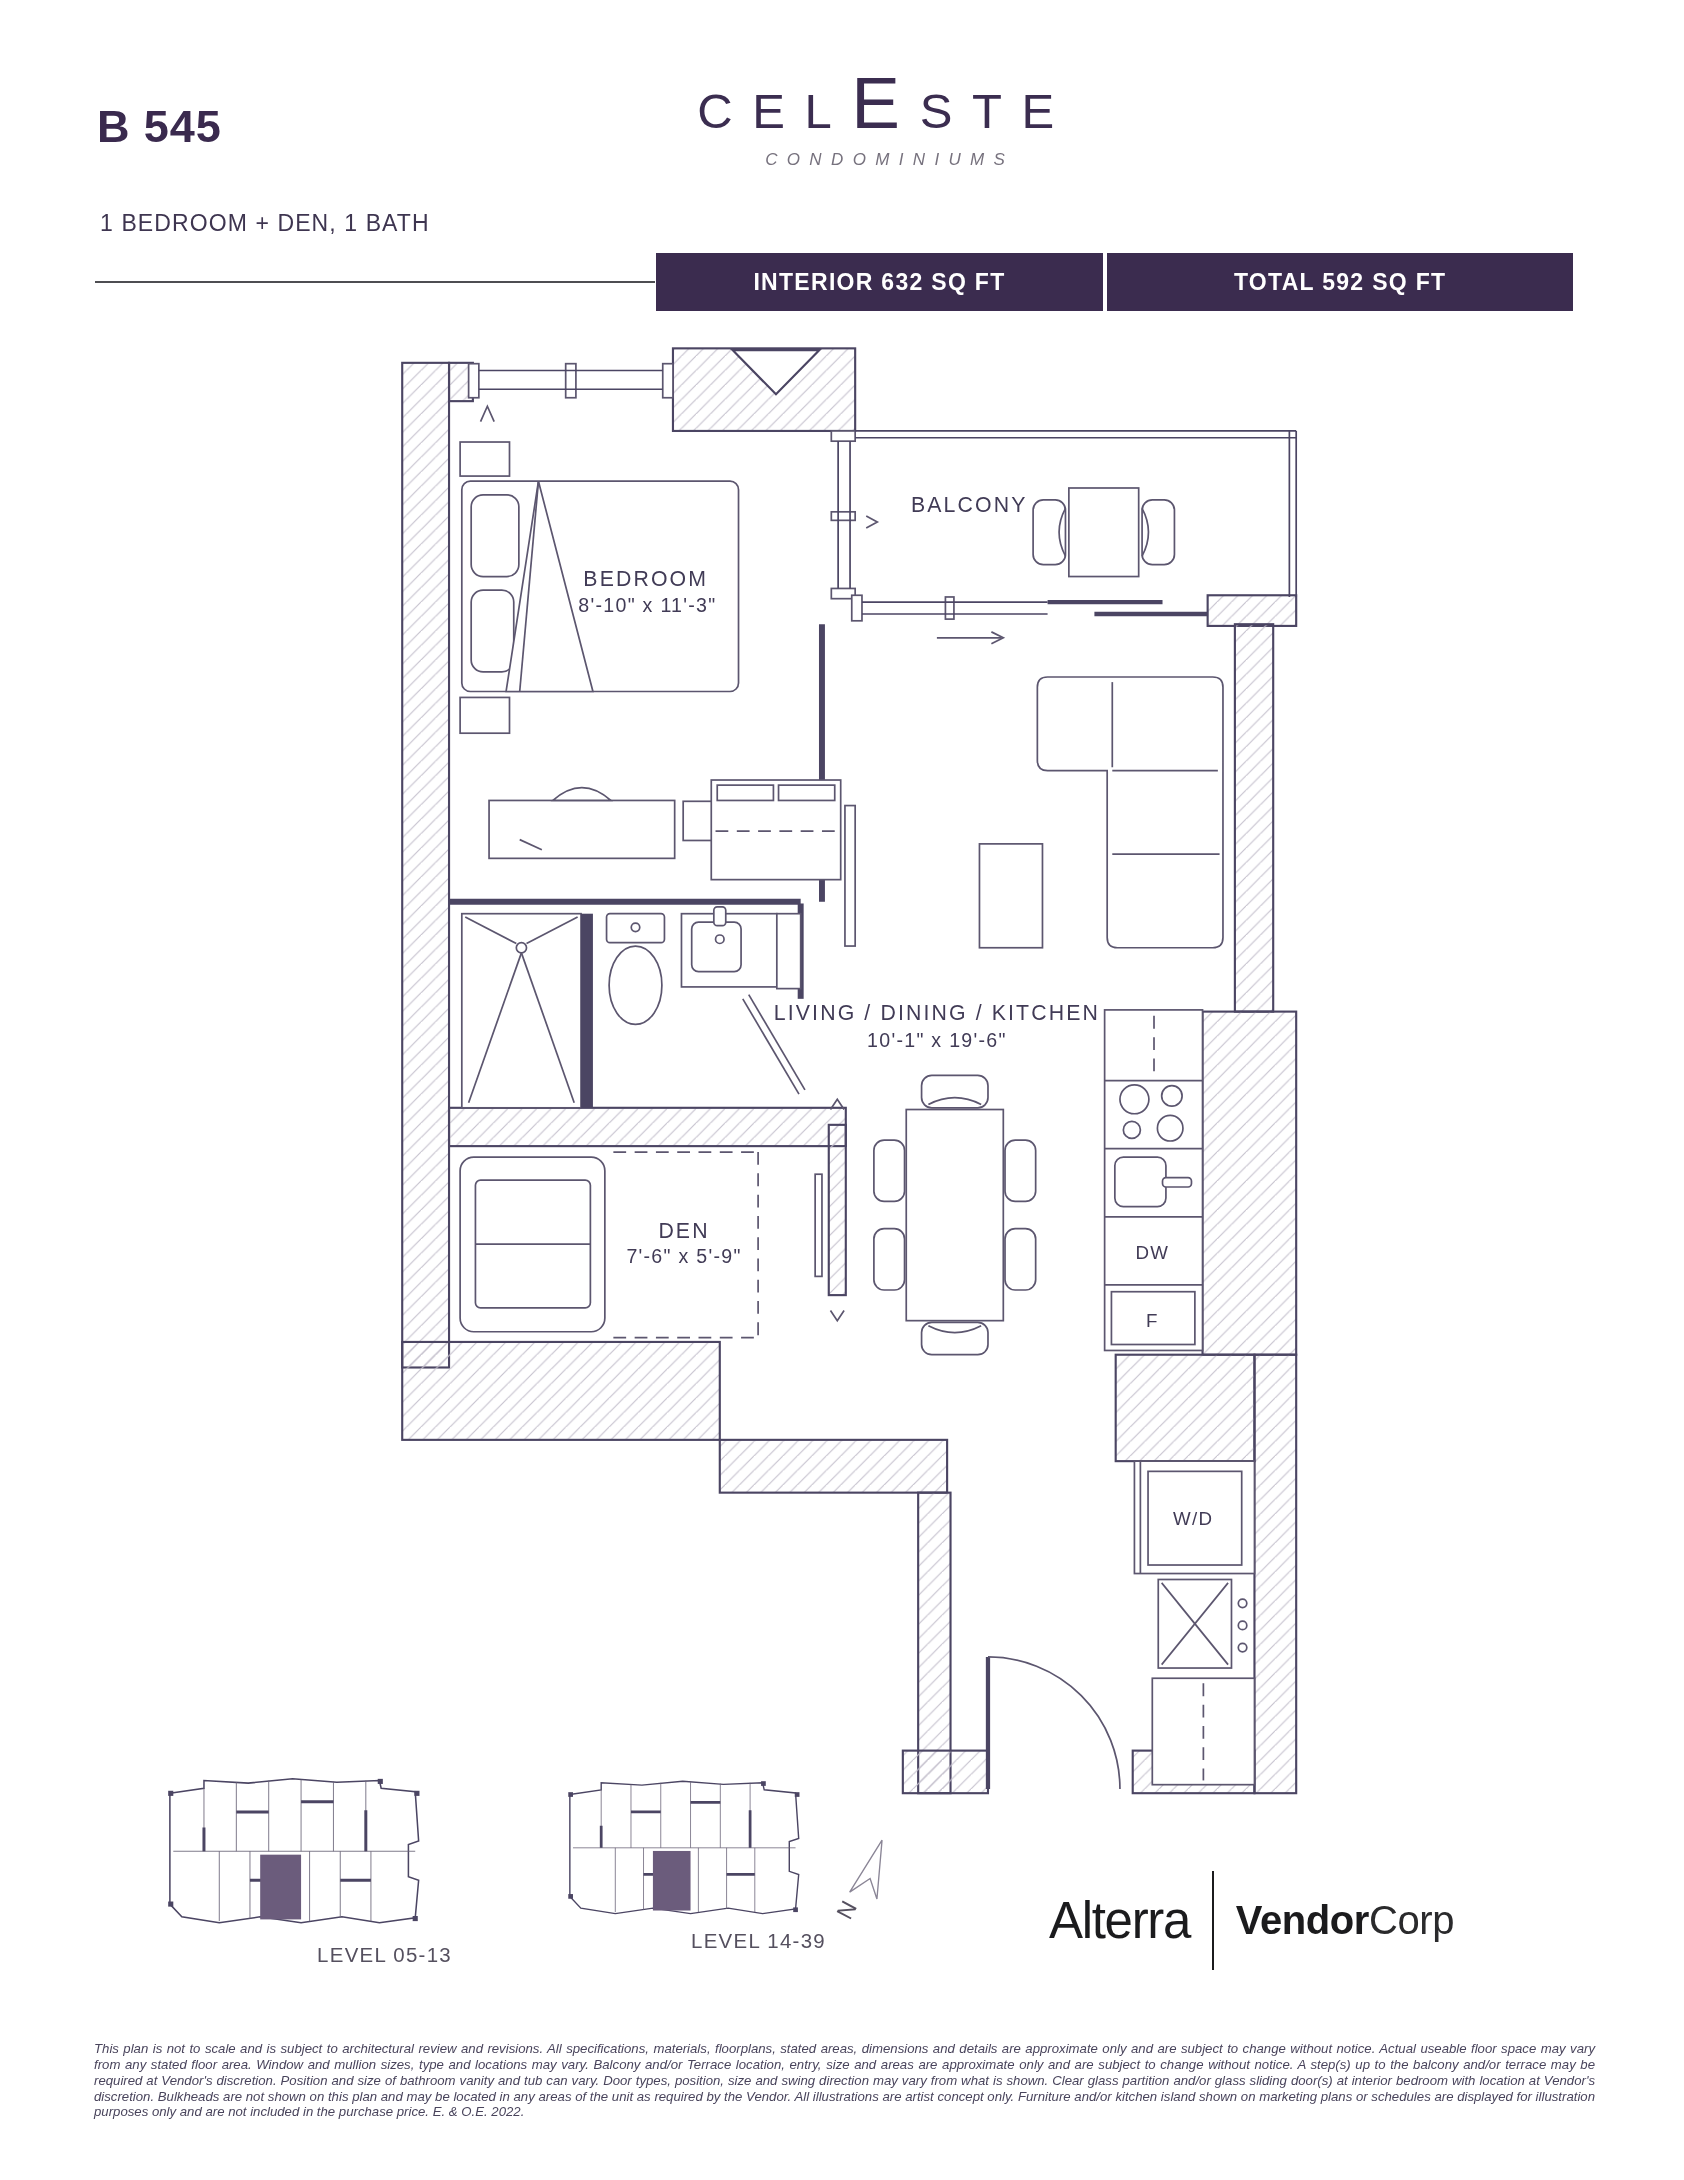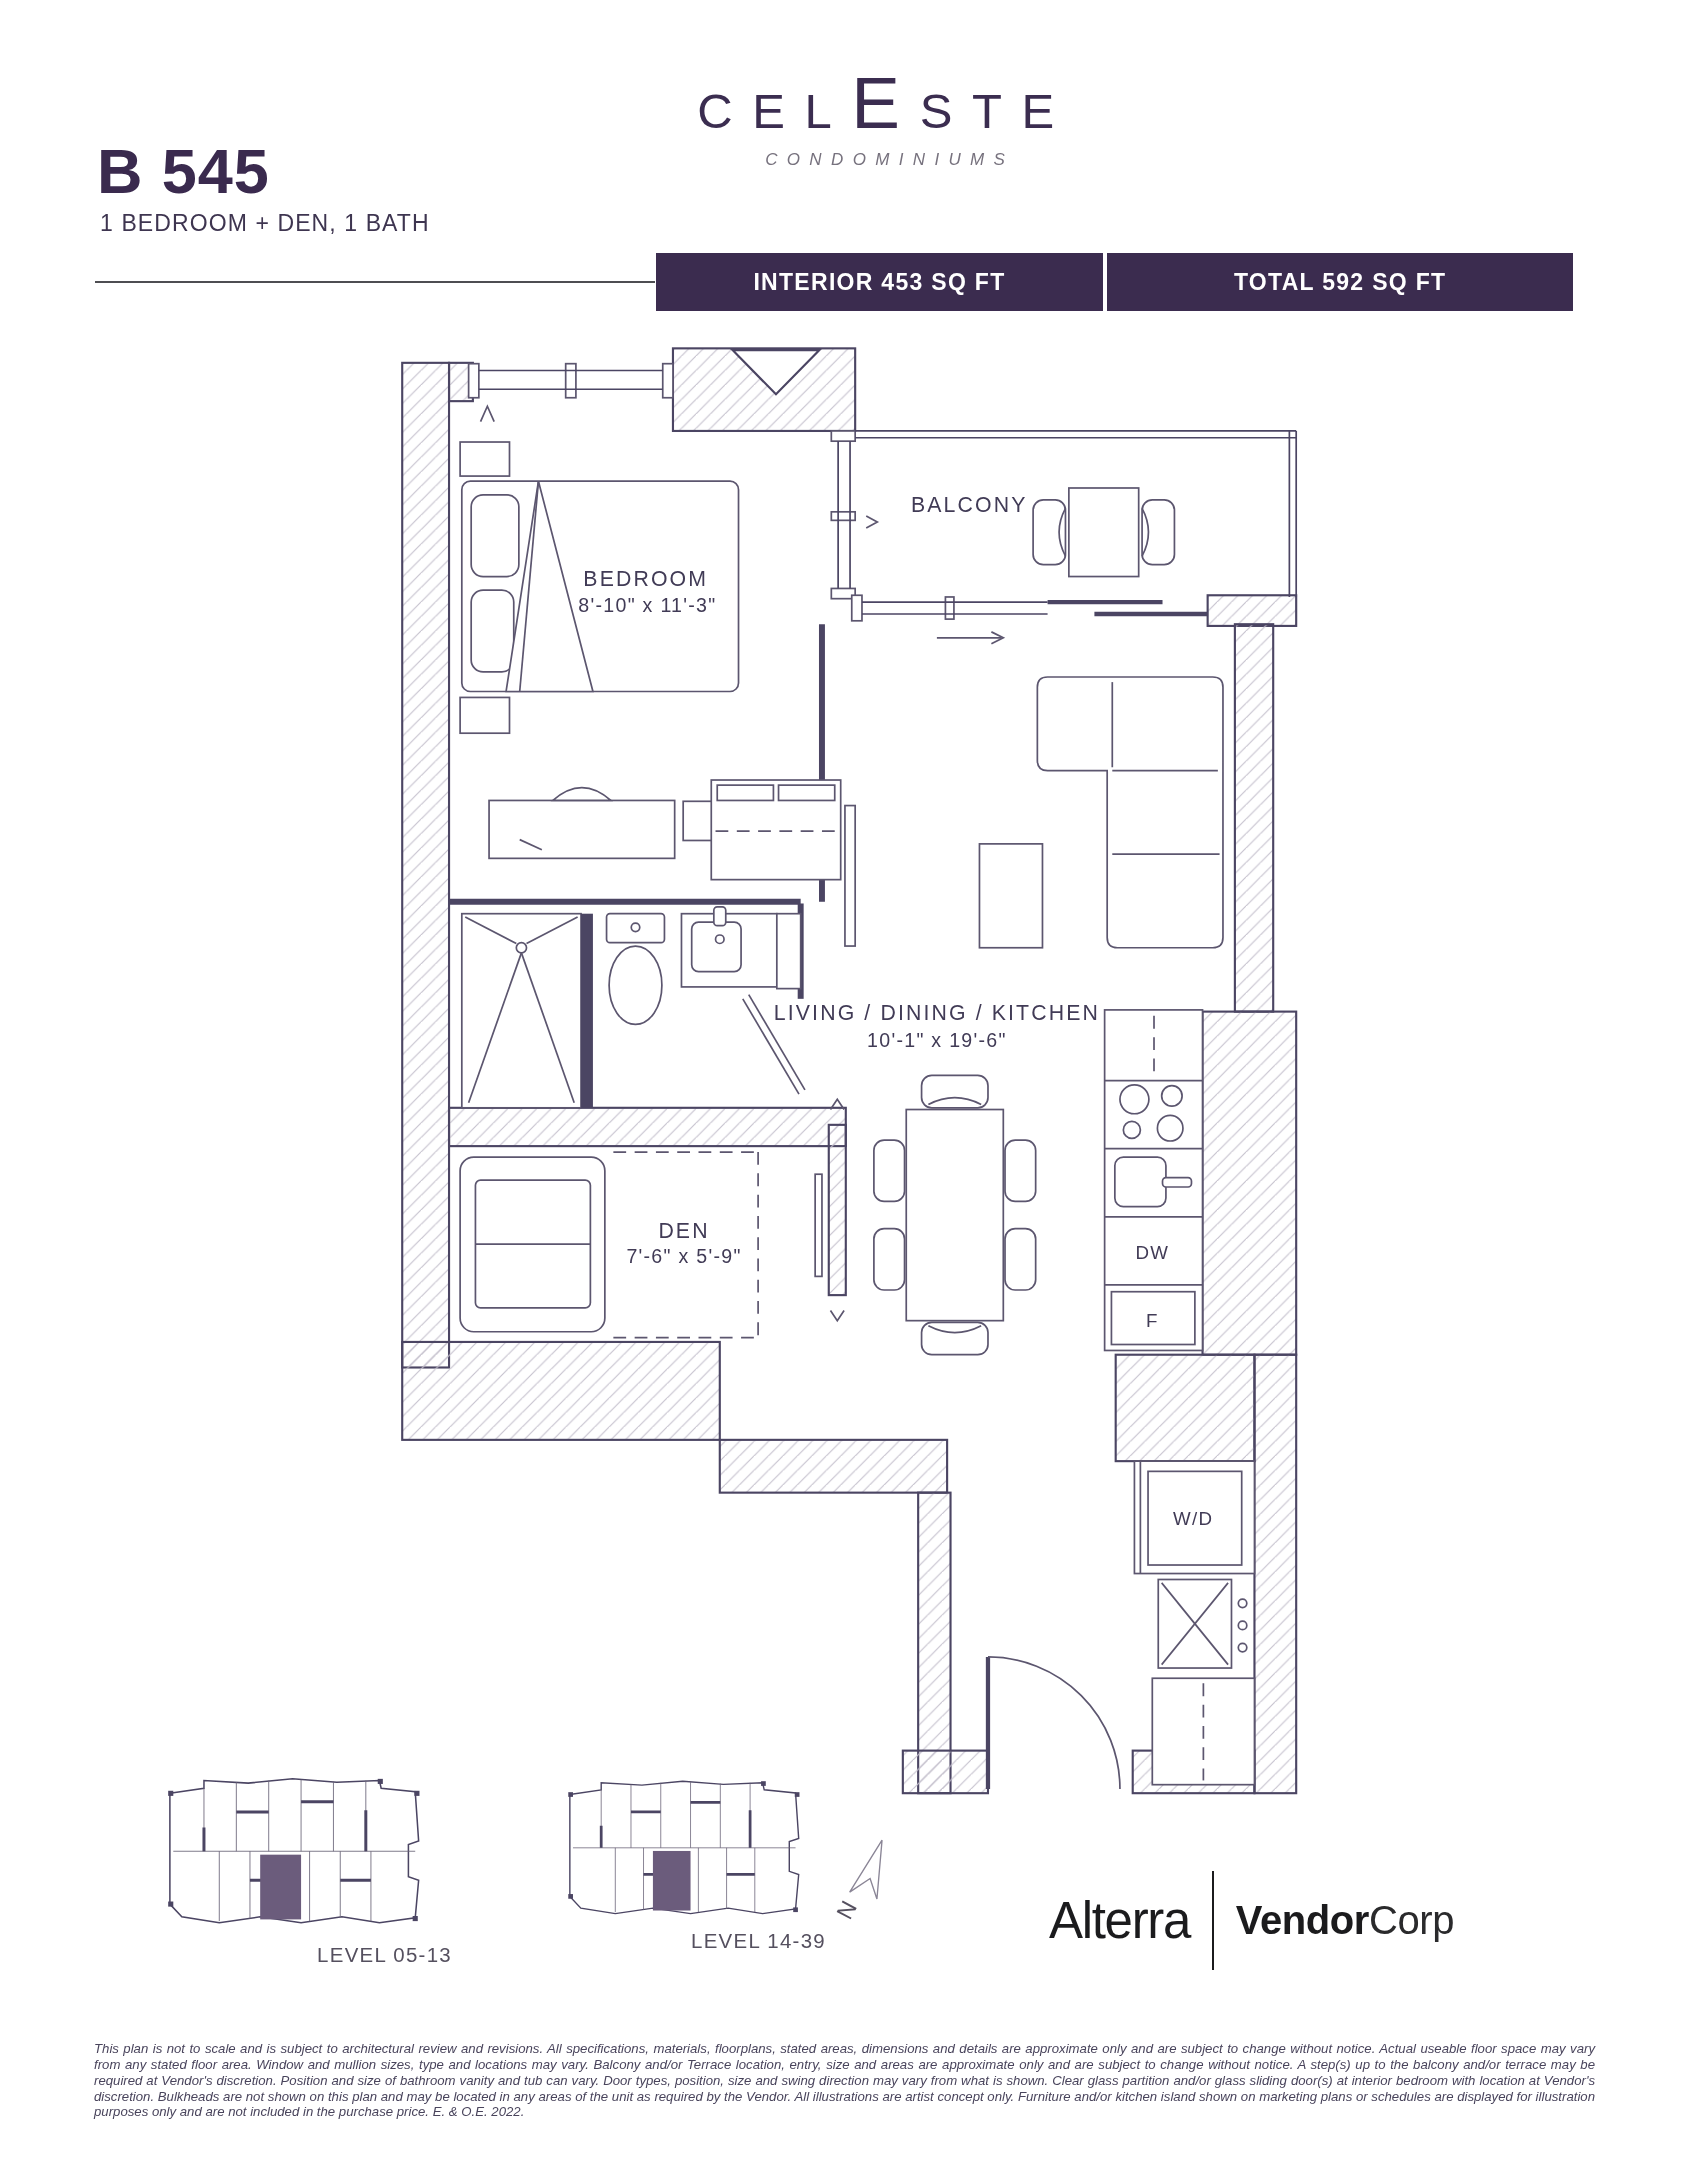--- a/index.html
+++ b/index.html
@@ -1,21 +1,21 @@
 <!DOCTYPE html>
 <html style="font-size:13.6px"><head>
 <meta charset="utf-8">
 <style>
   html,body{margin:0;padding:0;background:#fff;}
   .page{position:relative;width:1685px;height:2181px;background:#ffffff;
         font-family:"Liberation Sans",sans-serif;overflow:hidden;}
 
   
-  .unit-title{position:absolute;left:97px;top:101px;font-size:63px;font-weight:bold;
-              color:#3A2A4E;letter-spacing:0.9px;margin-top:34px;}
+  .unit-title{position:absolute;left:97px;top:101px;font-size:45px;font-weight:bold;
+              color:#3A2A4E;letter-spacing:0.9px;}
   .unit-sub{position:absolute;left:100px;top:186px;font-size:23px;color:#3E3550;letter-spacing:1.1px;margin-top:24px;}
 
   .logo{position:absolute;left:630px;top:64px;width:511px;text-align:center;color:#3B2D50;}
   .logo-main{font-size:49px;font-weight:400;letter-spacing:.40em;line-height:78px;white-space:nowrap;}
   .logo-main .tallE{font-size:73px;}
   .logo-sub{margin-top:0;font-size:17px;letter-spacing:.55em;color:#77727E;padding-left:.5em;font-style:italic;}
 
   .rule{position:absolute;left:95px;top:281px;width:560px;height:1.7px;background:#4E4E52;}
 
   .badges{position:absolute;left:656px;top:253px;width:917px;height:58px;display:flex;gap:4.3px;}
@@ -65,21 +65,21 @@
   <div class="unit-sub">1 BEDROOM + DEN,  1 BATH</div>
 
   <div class="logo">
     <div class="logo-main"><span>CEL</span><span class="tallE">E</span><span>STE</span></div>
     <div class="logo-sub">CONDOMINIUMS</div>
   </div>
 
   <div class="rule"></div>
 
   <div class="badges">
-    <div class="badge" style="flex:357 0 0;">INTERIOR 453 SQ FT</div>
+    <div class="badge" style="flex:357 0 0;">INTERIOR 632 SQ FT</div>
     <div class="badge" style="flex:372 0 0;">TOTAL 592 SQ FT</div>
   </div>
 
   <svg class="plan" width="911" height="1457" viewBox="0 0 1070 1710">
     <defs>
       <pattern id="hatch" patternUnits="userSpaceOnUse" width="17" height="17">
         <path d="M-4,21 L21,-4 M0,17 L17,0 M13,21 L21,13" stroke="#C7C3CF" stroke-width="1.4" fill="none"></path>
       </pattern>
     </defs>
 

